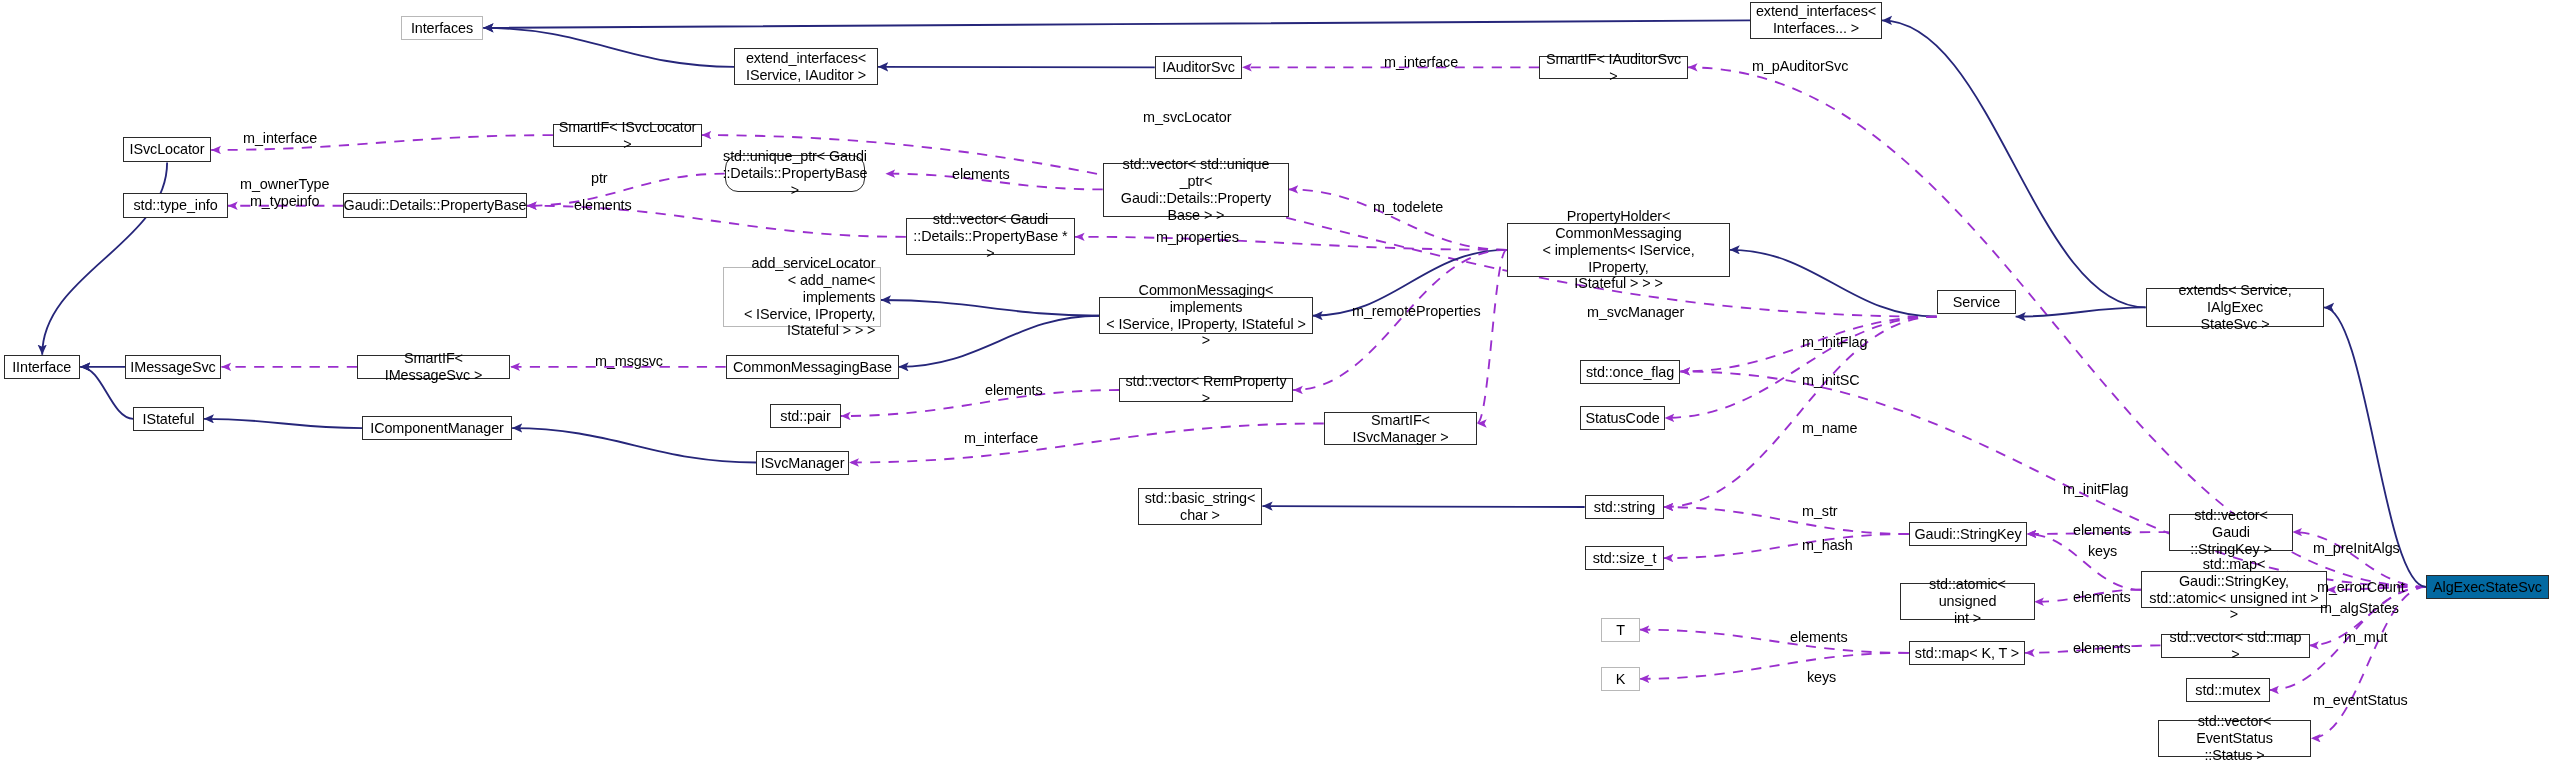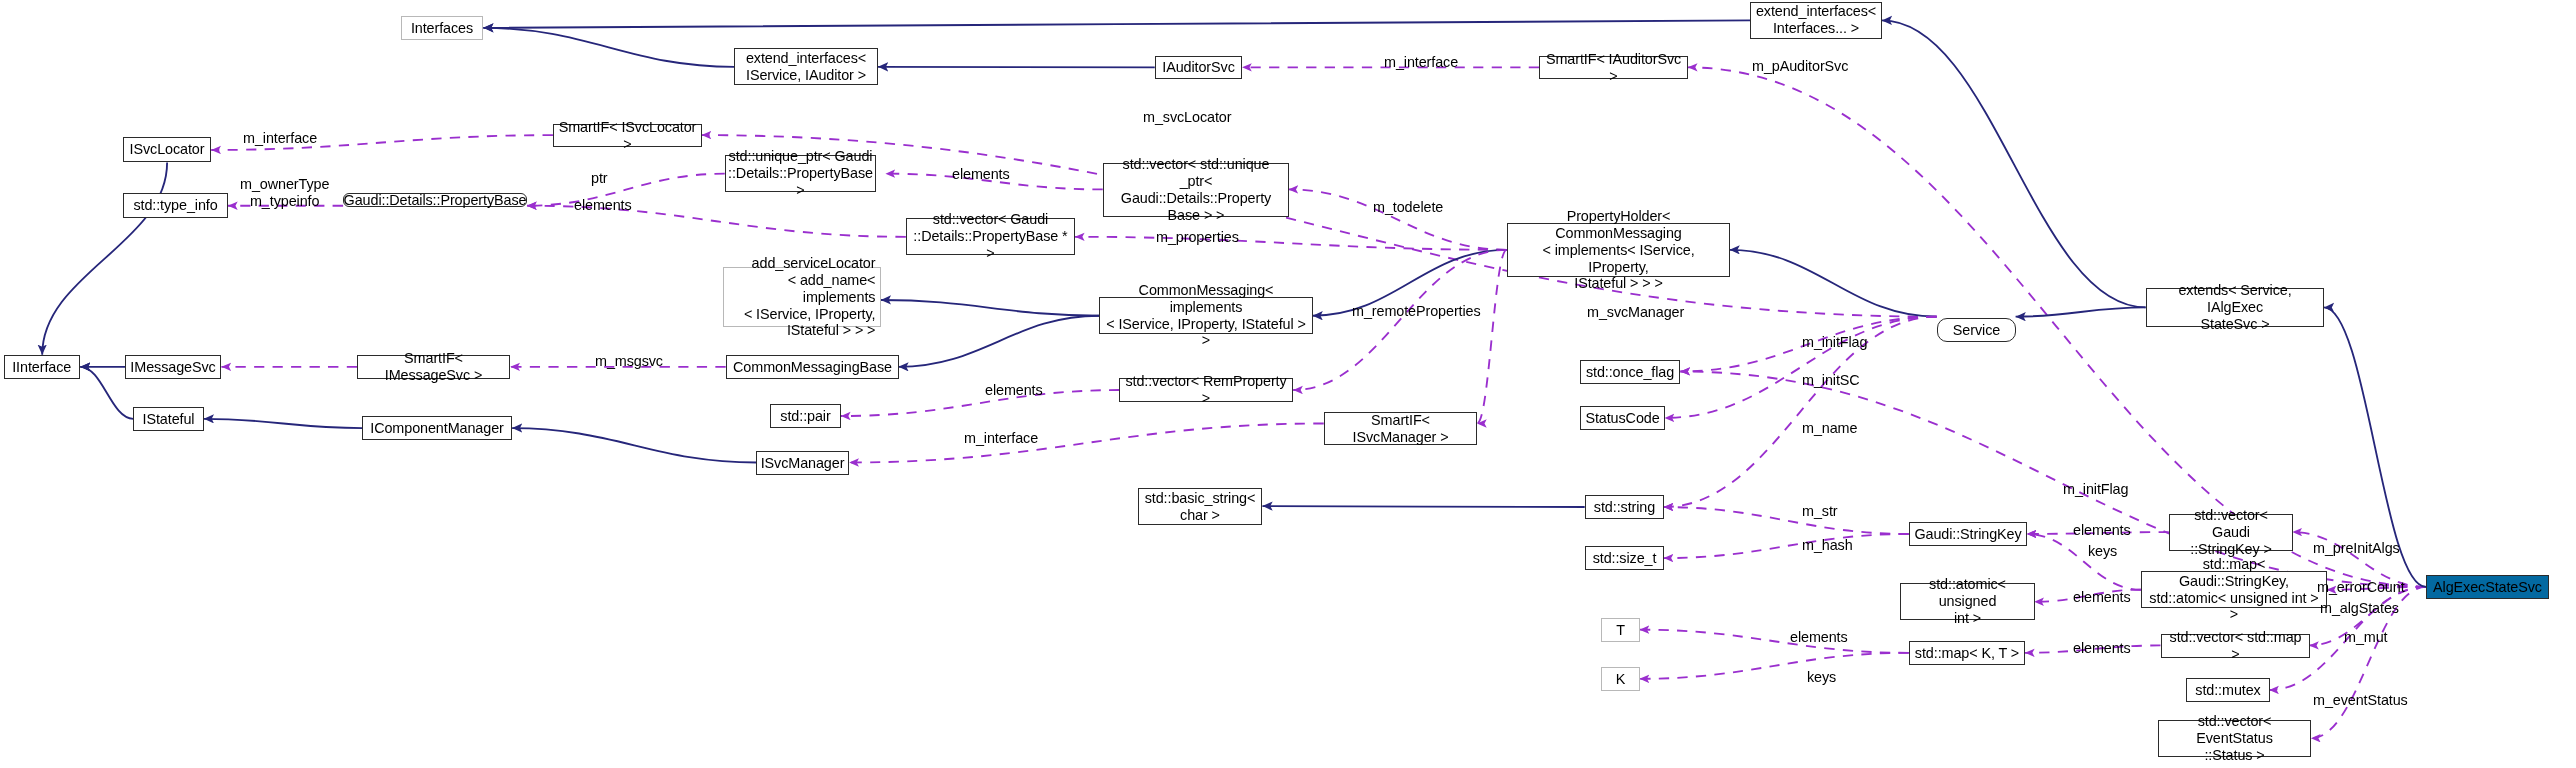--- a/index.html
+++ b/index.html
@@ -127,38 +127,38 @@
       <div class="node faint" style="left: 401px; top: 16px; width: 82px; height: 24px;"><span>Interfaces</span></div>
       <div class="node" style="left: 1750px; top: 1.9px; width: 132px; height: 37px;"><span>extend_interfaces&lt;
 Interfaces... &gt;</span></div>
       <div class="node" style="left: 734px; top: 48px; width: 144px; height: 37px;"><span>extend_interfaces&lt;
 IService, IAuditor &gt;</span></div>
       <div class="node" style="left: 1155px; top: 56px; width: 87px; height: 23px;"><span>IAuditorSvc</span></div>
       <div class="node" style="left: 1539px; top: 56px; width: 149px; height: 23px;"><span>SmartIF&lt; IAuditorSvc &gt;</span></div>
       <div class="node" style="left: 123px; top: 137px; width: 88px; height: 25px;"><span>ISvcLocator</span></div>
       <div class="node" style="left: 553px; top: 124px; width: 149px; height: 23px;"><span>SmartIF&lt; ISvcLocator &gt;</span></div>
       <div class="node" style="left: 123px; top: 193px; width: 105px; height: 25px;"><span>std::type_info</span></div>
-      <div class="node" style="left: 343px; top: 193px; width: 184px; height: 14px; border-radius: 6px;"><span>Gaudi::Details::PropertyBase</span></div>
-      <div class="node" style="left: 725px; top: 155px; width: 151px; height: 37px;"><span>std::unique_ptr&lt; Gaudi
+      <div class="node" style="left: 343px; top: 193px; width: 184px; height: 25px;"><span>Gaudi::Details::PropertyBase</span></div>
+      <div class="node" style="left: 725px; top: 155px; width: 140px; height: 37px; border-radius: 13px;"><span>std::unique_ptr&lt; Gaudi
 ::Details::PropertyBase &gt;</span></div>
       <div class="node" style="left: 1103px; top: 163px; width: 186px; height: 54px;"><span>std::vector&lt; std::unique
 _ptr&lt; Gaudi::Details::Property
 Base &gt; &gt;</span></div>
       <div class="node" style="left: 906px; top: 218px; width: 169px; height: 37px;"><span>std::vector&lt; Gaudi
 ::Details::PropertyBase * &gt;</span></div>
       <div class="node" style="left: 1507px; top: 223px; width: 223px; height: 54px;"><span>PropertyHolder&lt; CommonMessaging
 &lt; implements&lt; IService, IProperty,
 IStateful &gt; &gt; &gt;</span></div>
       <div class="node faint" style="left: 723px; top: 267px; width: 158px; height: 60px;"><span>add_serviceLocator
 &lt; add_name&lt; implements
 &lt; IService, IProperty,
 IStateful &gt; &gt; &gt;</span></div>
       <div class="node" style="left: 1099px; top: 297px; width: 214px; height: 37px;"><span>CommonMessaging&lt; implements
 &lt; IService, IProperty, IStateful &gt; &gt;</span></div>
-      <div class="node" style="left: 1937px; top: 318px; width: 79px; height: 24px; border-radius: 10px;"><span>Service</span></div>
+      <div class="node" style="left: 1937px; top: 290px; width: 79px; height: 24px;"><span>Service</span></div>
       <div class="node" style="left: 2146px; top: 288px; width: 178px; height: 39px;"><span>extends&lt; Service, IAlgExec
 StateSvc &gt;</span></div>
       <div class="node" style="left: 3.7px; top: 355px; width: 76px; height: 24px;"><span>IInterface</span></div>
       <div class="node" style="left: 125px; top: 355px; width: 96px; height: 24px;"><span>IMessageSvc</span></div>
       <div class="node" style="left: 357px; top: 355px; width: 153px; height: 24px;"><span>SmartIF&lt; IMessageSvc &gt;</span></div>
       <div class="node" style="left: 726px; top: 355px; width: 173px; height: 24px;"><span>CommonMessagingBase</span></div>
       <div class="node" style="left: 1580px; top: 360px; width: 100px; height: 24px;"><span>std::once_flag</span></div>
       <div class="node" style="left: 1119px; top: 378px; width: 174px; height: 24px;"><span>std::vector&lt; RemProperty &gt;</span></div>
       <div class="node" style="left: 1580px; top: 406px; width: 85px; height: 24px;"><span>StatusCode</span></div>
       <div class="node" style="left: 133px; top: 407px; width: 71px; height: 24px;"><span>IStateful</span></div>

